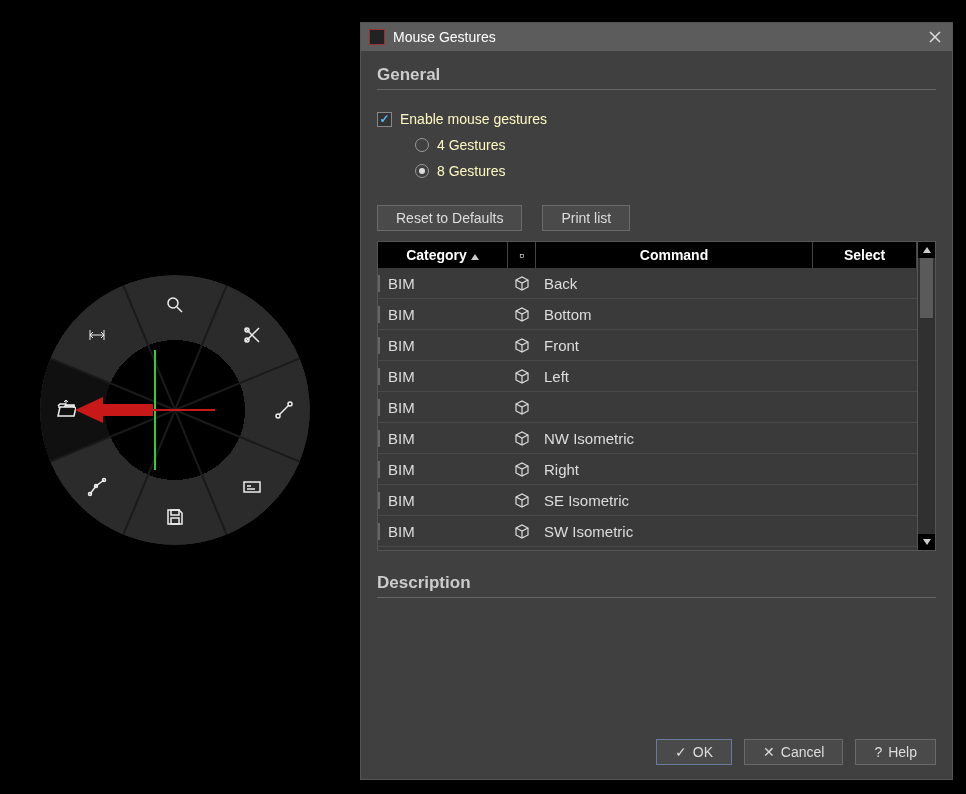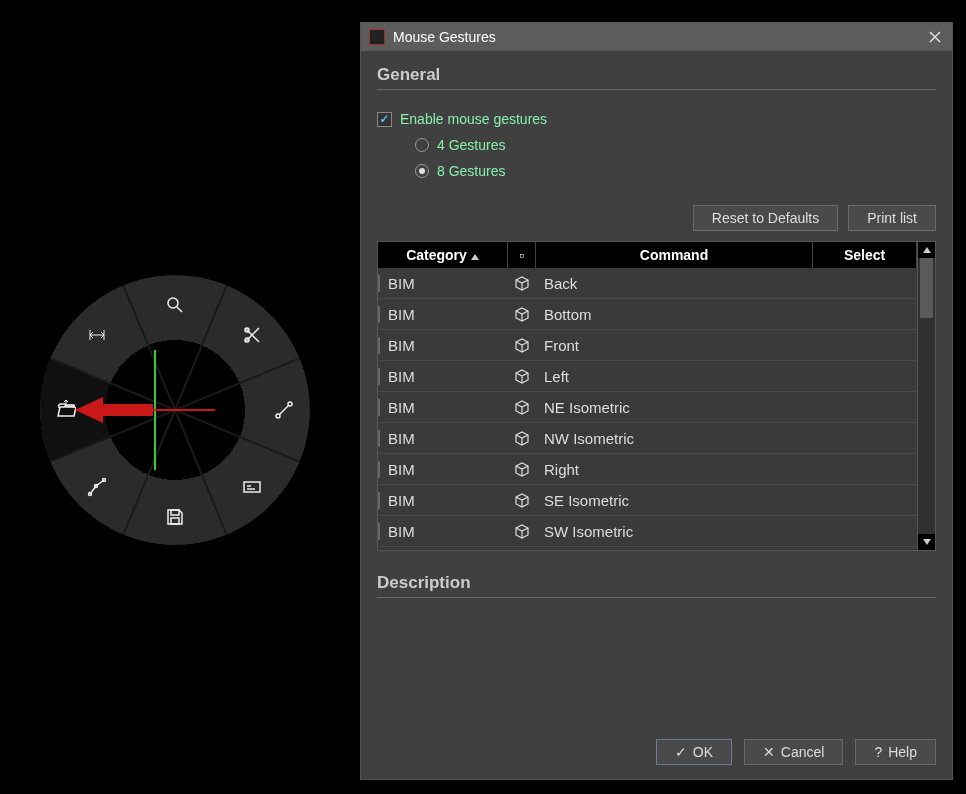--- a/index.html
+++ b/index.html
@@ -143,21 +143,21 @@
     display:flex;align-items:center;justify-content:center;
   }
   .combo .caret svg{stroke:#ccc;fill:#ccc;}
   .text-input {
     flex:1; height:24px;
     background:#1a1a1a; border:1px solid #555;
   }
 
   .check-row {
     display:flex; align-items:center;
-    font-size:14px; color:#86efac;
+    font-size:14px; color:#fef9c3;
     margin-bottom:10px;
   }
   .checkbox {
     width:15px; height:15px;
     border:1px solid #888;
     background:#333;
     margin-right:8px;
     display:flex;align-items:center;justify-content:center;
   }
   .checkbox.checked::after {
@@ -169,21 +169,21 @@
     border-radius:50%;
     margin-right:8px;
     display:flex;align-items:center;justify-content:center;
   }
   .radio.checked::after {
     content:""; width:6px; height:6px;
     background:#ddd; border-radius:50%;
   }
 
   .btn-row {
-    display:flex; justify-content:flex-end; gap:10px;
+    display:flex; gap:20px;
     margin: 6px 0 10px;
   }
   .btn {
     background:#4a4a4a;
     border:1px solid #6a6a6a;
     color:#ddd;
     font-size:14px;
     padding:4px 18px;
     cursor:pointer;
     display:flex;align-items:center;gap:6px;
@@ -446,21 +446,20 @@
               <div class="td col-sel"></div>
             </div>
             <div class="tr">
               <div class="td col-cat">BIM</div>
               <div class="td col-ico">
                 <svg width="18" height="18" viewBox="0 0 18 18">
                   <path d="M3 6l6-3 6 3v7l-6 3-6-3z"></path>
                   <path d="M3 6l6 3 6-3M9 9v7"></path>
                 </svg>
               </div>
-              <div class="td col-cmd">NE Isometric</div>
               <div class="td col-sel"></div>
             </div>
             <div class="tr">
               <div class="td col-cat">BIM</div>
               <div class="td col-ico">
                 <svg width="18" height="18" viewBox="0 0 18 18">
                   <path d="M3 6l6-3 6 3v7l-6 3-6-3z"></path>
                   <path d="M3 6l6 3 6-3M9 9v7"></path>
                 </svg>
               </div>

